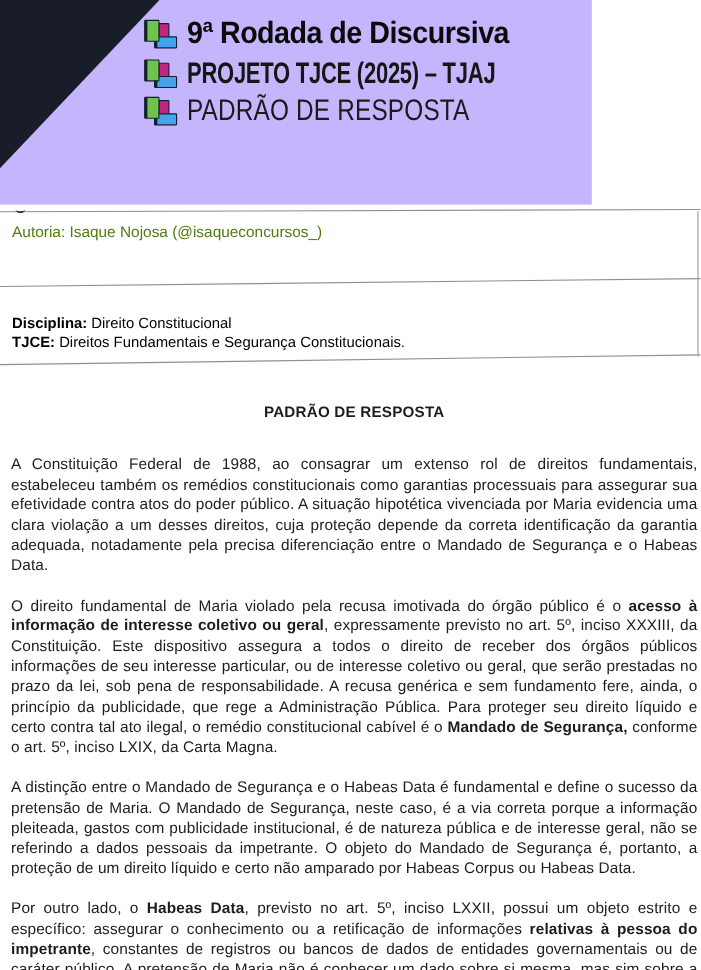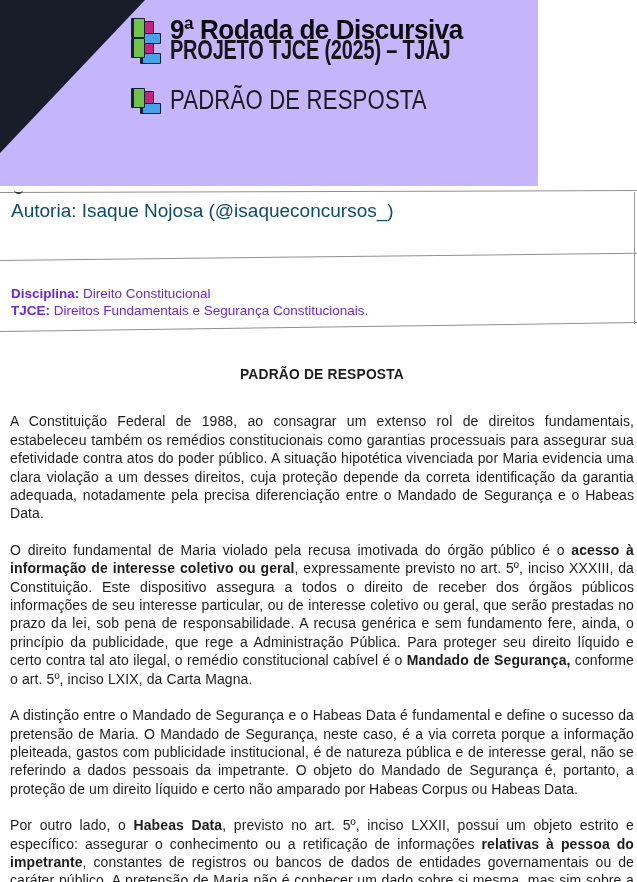--- a/index.html
+++ b/index.html
@@ -17,21 +17,21 @@
     position:absolute;left:0;top:0;width:538px;height:186px;
     background:#c4b5fd;
   }
   .banner-triangle{
     position:absolute;left:0;top:0;width:145px;height:153px;
     background:#181D29;
     clip-path:polygon(0 0,100% 0,0 100%);
   }
   .h-row{position:absolute;left:0;width:100%;height:32px;}
   .h-row1{top:14px;}
-  .h-row2{top:34px;padding-left:40px;}
+  .h-row2{top:50px;padding-left:40px;}
   .h-row3{top:84px;}
 
   .books{position:absolute;left:130px;top:4px;width:33px;height:27px;display:block;}
   .bk{position:absolute;border:1px solid #15202E;border-radius:1px;box-sizing:border-box;}
   .bk-g{left:1px;top:0;width:14px;height:20px;background:#6FC24C;z-index:5;border-left-width:3px;}
   .bk-m{left:12px;top:3px;width:12px;height:19px;background:#C2247E;z-index:3;border-left-width:3px;}
   .bk-b{left:10px;top:15px;width:21px;height:11px;background:#44A3EA;z-index:4;border-left-width:3px;}
 
   .h-text{
     position:absolute;left:170px;top:0;height:32px;line-height:32px;
@@ -48,25 +48,25 @@
   .rule-bot{left:0;top:331px;width:640px;transform:rotate(-0.80deg);}
   .rule-right{position:absolute;left:634px;top:192px;width:1px;height:132px;background:#9a9a9a;}
 
   .fragment{
     position:absolute;left:14px;top:186px;width:9px;height:6px;
     border-bottom:2px solid #3a3a3a;border-radius:0 0 60% 60%;
   }
 
   .autoria{
     position:absolute;left:11px;top:202px;width:600px;
-    font-size:19px;line-height:17px;color:#0c4a6e;
+    font-size:14px;line-height:17px;color:#4d7c0f;
   }
   .meta-box{
     position:absolute;left:11px;top:286px;width:610px;
-    font-size:13.5px;line-height:16.5px;color:#6d28d9;
+    font-size:13.5px;line-height:16.5px;color:#000000;
   }
   .b{font-weight:700;}
 
   
   .content{
     position:absolute;left:10px;top:358px;width:624px;
     font-size:14px;line-height:18.4px;letter-spacing:0.1px;color:#1d1d1d;
   }
   .body-heading{
     text-align:center;font-weight:700;font-size:13.8px;

